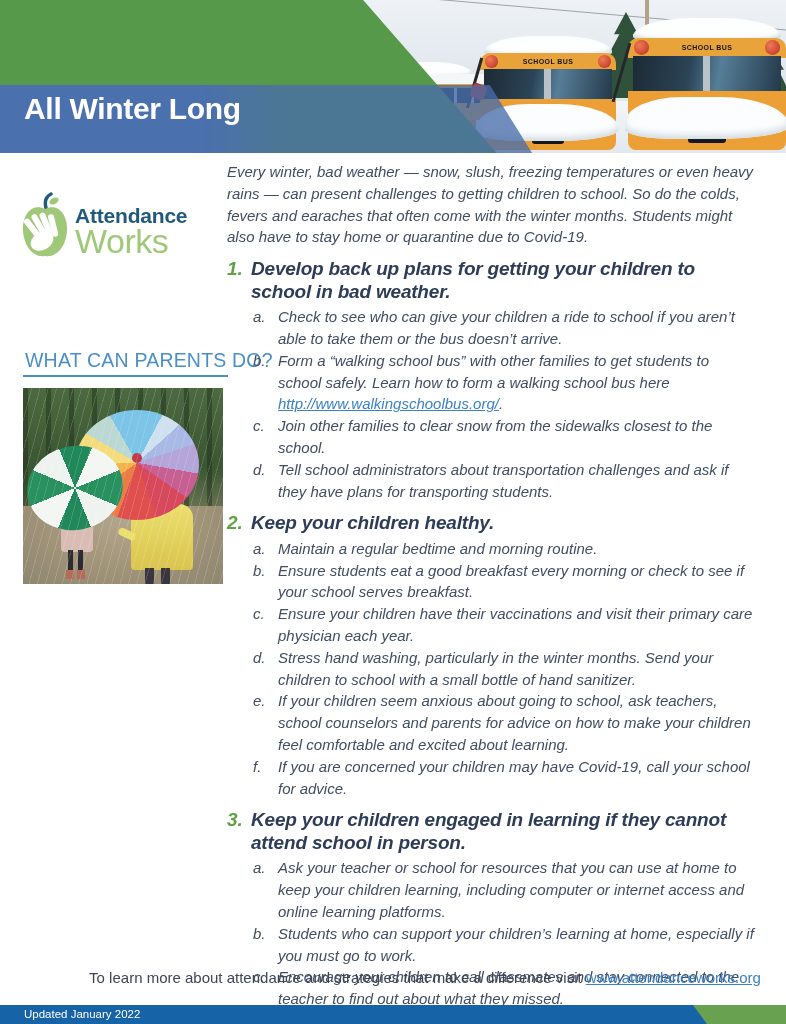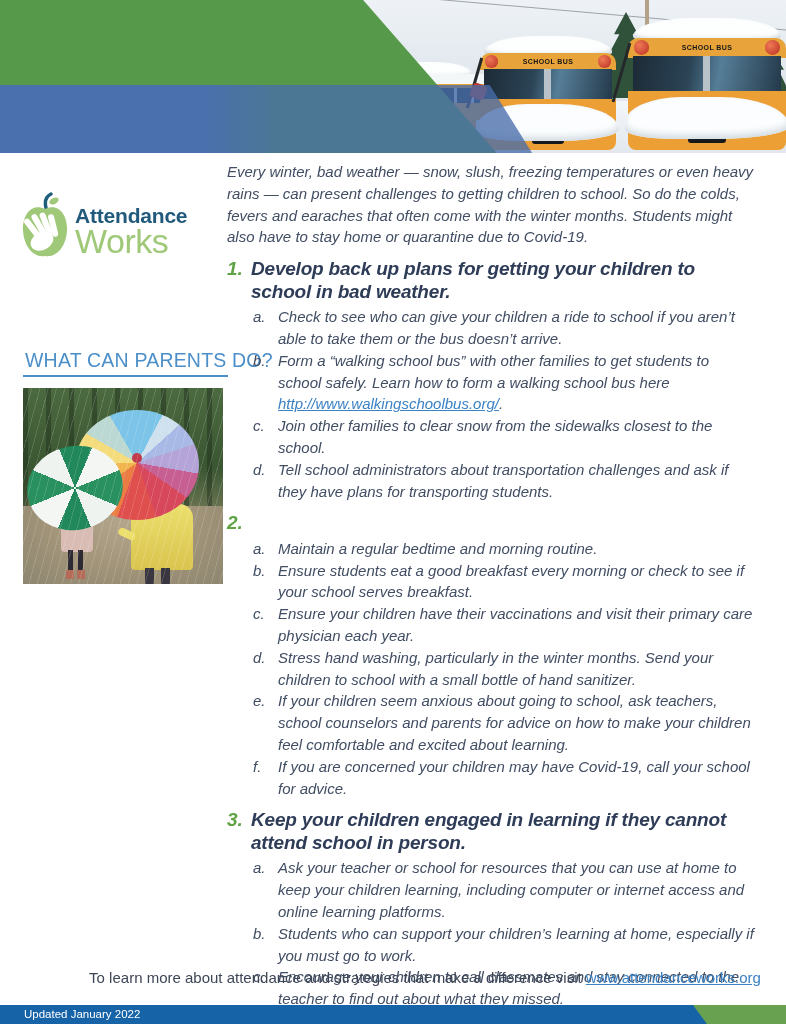--- a/index.html
+++ b/index.html
@@ -193,20 +193,21 @@
           <span class="b-light"></span>
         </div>
       <div class="b-shield"></div>
         <div class="b-body"></div>
         <div class="b-snow"></div>
         <div class="b-mir"></div>
     </div>
 
     <div class="green-band"></div>
     <div class="blue-band"></div>
+    <div class="title2">All Winter Long</div>
   </div>
 
   <div class="logo">
     <svg width="50" height="68" viewBox="0 0 50 68">
       <path d="M26 16 C24 8 27 4 31 2" stroke="#1f5e7a" stroke-width="3.4" fill="none" stroke-linecap="round"></path>
       <ellipse cx="34" cy="9" rx="5" ry="3" fill="#9fc878" transform="rotate(-28 34 9)"></ellipse>
       <path d="M25 17 C11 10 2 24 3 39 C4 55 14 66 25 64 C36 66 46 55 47 39 C48 24 39 10 25 17 Z" fill="#9fc878"></path>
       <g fill="#ffffff">
         <rect x="9" y="25" width="6" height="23" rx="3" transform="rotate(-38 12 36)"></rect>
         <rect x="16" y="21" width="6" height="25" rx="3" transform="rotate(-30 19 33)"></rect>
@@ -261,20 +262,21 @@
         <div class="item">
           <span class="ltr">d.</span>
           <span class="itx">Tell school administrators about transportation challenges and ask if they have plans for transporting students.</span>
         </div>
       </div>
     </div>
 
     <div class="section">
       <div class="sec-head">
         <span class="sec-num">2.</span>
+        <span class="sec-title">Keep your children healthy.</span>
       </div>
       <div class="items">
         <div class="item">
           <span class="ltr">a.</span>
           <span class="itx">Maintain a regular bedtime and morning routine.</span>
         </div>
         <div class="item">
           <span class="ltr">b.</span>
           <span class="itx">Ensure students eat a good breakfast every morning or check to see if your school serves breakfast.</span>
         </div>

